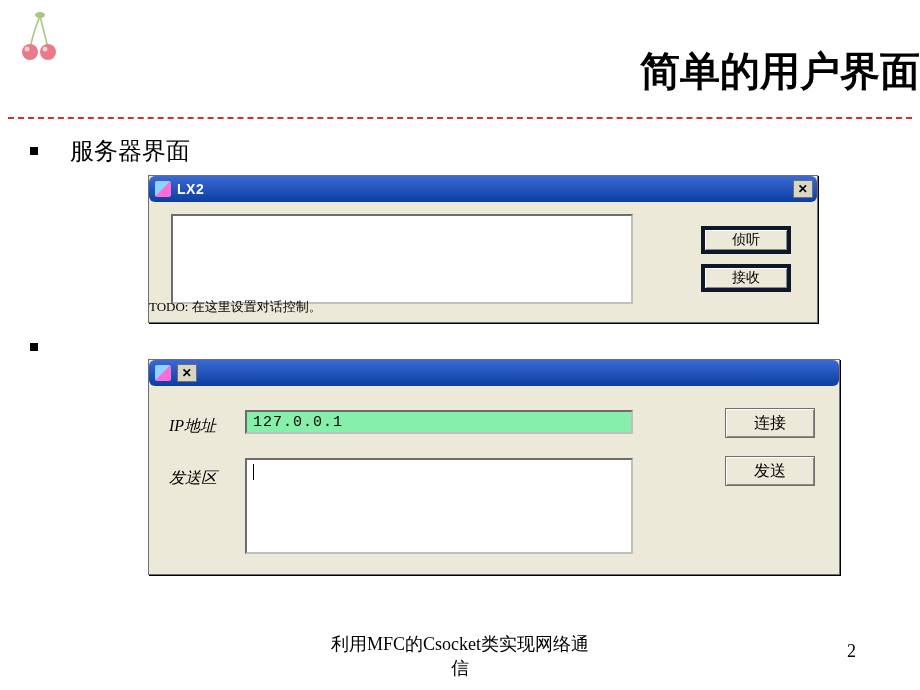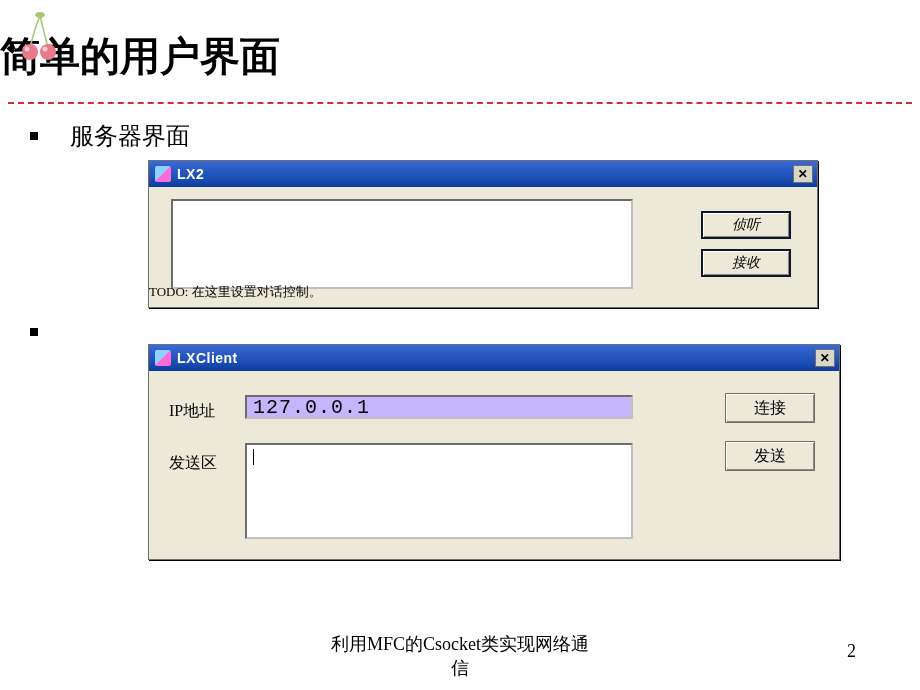--- a/index.html
+++ b/index.html
@@ -12,24 +12,24 @@
     overflow: hidden;
   }
   .cherry {
     position: absolute;
     top: 10px;
     left: 20px;
     width: 40px;
     height: 60px;
   }
   .slide-title {
-    text-align: left;
+    text-align: right;
     font-size: 40px;
     color: #000;
-    padding-top: 29px;
+    padding-top: 44px;
     padding-bottom: 18px;
     font-family: Liberation Mono, monospace;
   }
   .divider {
     height: 0;
     border-bottom: 2px dashed #d03030;
     margin: 0 8px 16px 8px;
   }
   .bullet-row {
     display: flex;
@@ -59,20 +59,21 @@
     height: 26px;
     background: linear-gradient(to bottom,#3a6ad6,#0b3ea0);
     color: #fff;
     display: flex;
     align-items: center;
     padding: 0 4px 0 6px;
     font-family: "Tahoma","SimSun","宋体",sans-serif;
     font-weight: bold;
     font-size: 14px;
     letter-spacing: 0.5px;
+    border-radius: 6px;
   }
   .titlebar .app-icon {
     width: 16px; height: 16px;
     margin-right: 6px;
     background: linear-gradient(135deg,#8fd1ff 0 50%,#ff6bd6 50% 100%);
     border-radius: 2px;
   }
   .titlebar .wtitle { flex: 1; }
   .titlebar .close-btn {
     width: 20px; height: 18px;
@@ -95,55 +96,55 @@
     left: 22px; top: 12px;
     width: 462px; height: 90px;
     background: #fff;
     border: 2px inset #c0c0c0;
   }
   .s-btn {
     position: absolute;
     right: 26px;
     width: 90px; height: 28px;
     background: #ece9d8;
-    border: 2px solid #0f172a;
+    border: 4px solid #0f172a;
     box-shadow: 1px 1px 0 #fff inset, -1px -1px 0 #888 inset;
     font-size: 14px;
     font-family: "SimSun","宋体",serif;
-    font-style: italic;
   }
   .s-btn1 { top: 24px; }
   .s-btn2 { top: 62px; }
   .todo-text {
     position: absolute;
     bottom: 6px;
     left: 0; right: 0;
     text-align: left;
     font-size: 13px;
     color: #000;
     font-family: "SimSun","宋体",serif;
   }
   
   .client-win { width: 692px; }
   .client-body { height: 188px; padding: 18px 14px; }
   .lbl {
     position: absolute;
     font-size: 16px;
     font-family: "SimSun","宋体",serif;
+    font-style: italic;
   }
   .lbl-ip { left: 20px; top: 30px; }
   .lbl-send { left: 20px; top: 82px; }
   .ip-input {
     position: absolute;
     left: 96px; top: 24px;
     width: 388px; height: 24px;
-    background: #c4b5fd;
+    background: #86efac;
     border: 2px inset #c0c0c0;
     font-family: "Courier New", monospace;
-    font-size: 20px;
+    font-size: 15px;
     padding: 2px 6px;
     letter-spacing: 1px;
   }
   .send-area {
     position: absolute;
     left: 96px; top: 72px;
     width: 388px; height: 96px;
     background: #fff;
     border: 2px inset #c0c0c0;
     padding: 4px;
@@ -218,21 +219,20 @@
 </div>
 
 <div class="bullet-row">
   <div class="sq"></div>
 </div>
 
 <div class="win-wrap">
   <div class="win client-win">
     <div class="titlebar">
       <div class="app-icon"></div>
-      <div class="wtitle">LXClient</div>
       <div class="close-btn">✕</div>
     </div>
     <div class="client-area client-body">
       <div class="lbl lbl-ip">IP地址</div>
       <input class="ip-input" value="127.0.0.1" style="">
       <div class="lbl lbl-send">发送区</div>
       <div class="send-area">
         <div class="cursor-line"></div>
       </div>
       <button class="c-btn c-btn2">发送</button>

